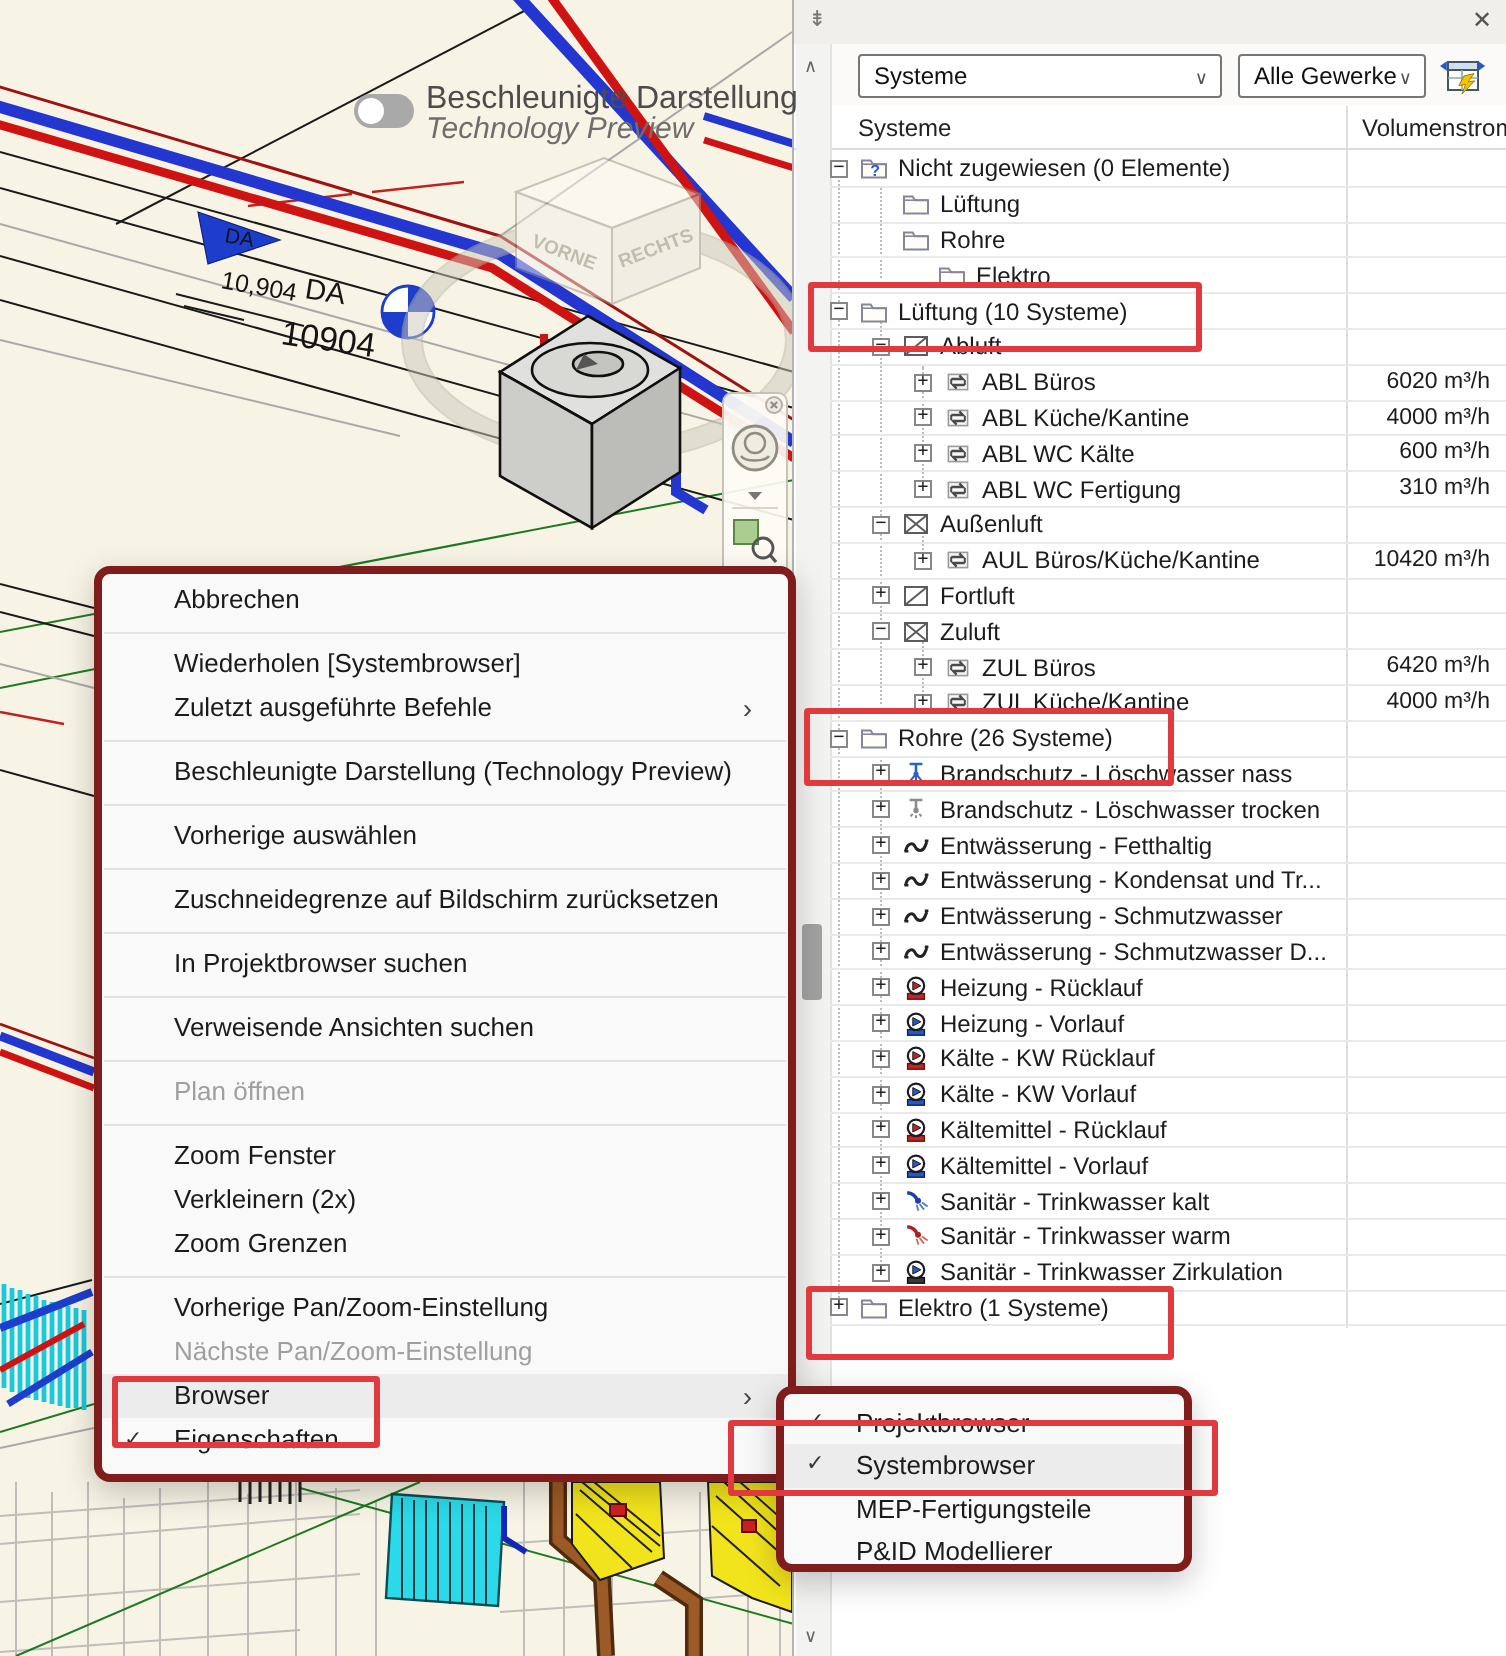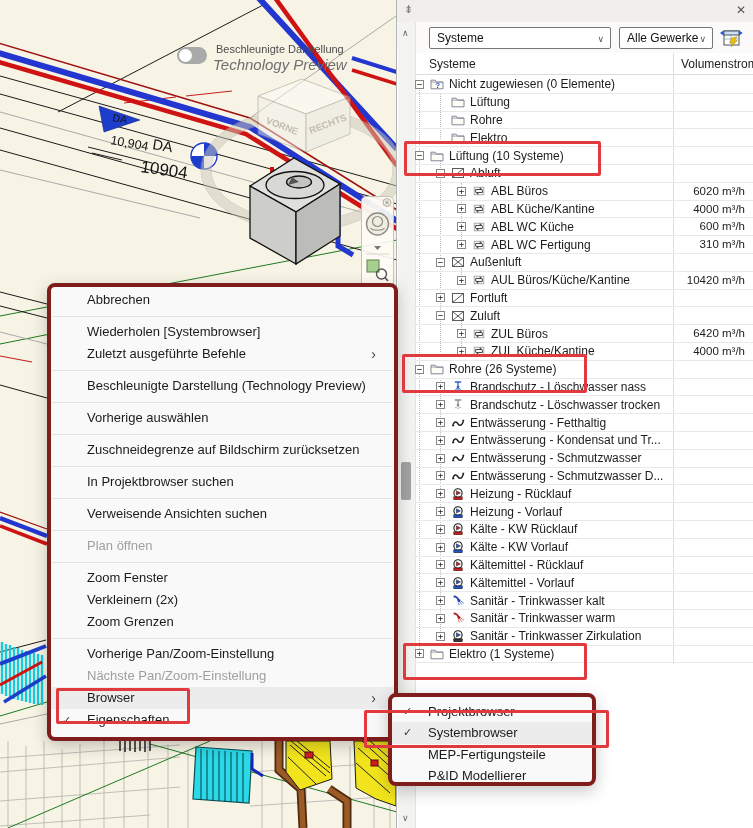--- a/index.html
+++ b/index.html
@@ -5,21 +5,21 @@
   html,body{margin:0;padding:0;background:#fff;}
   #stage{position:relative;width:753px;height:828px;overflow:hidden;
          font-family:"Liberation Sans",sans-serif;background:#fff;}
   
   #view3d{position:absolute;left:0;top:0;z-index:0;}
   
   .toggle{position:absolute;left:177px;top:47px;width:30px;height:17px;border-radius:9px;
           background:#a9a9a9;z-index:2;}
   .knob{position:absolute;left:2px;top:2px;width:13px;height:13px;border-radius:50%;background:#fff;}
   .toggle-labels{position:absolute;left:213px;top:42px;z-index:2;line-height:15px;}
-  .tl1{font-size:11px;color:#4c4c4c;text-align:center;}
+  .tl1{font-size:16px;color:#4c4c4c;}
   .tl2{font-size:15px;font-style:italic;color:#6e6e6e;}
   
   .navbar{position:absolute;left:361px;top:196px;width:33px;height:92px;
           background:rgba(253,251,245,.92);border:1px solid #c6c2b6;border-radius:5px;z-index:2;box-sizing:border-box;}
   
   .panel{position:absolute;left:396px;top:0;width:357px;height:828px;background:#fff;
          border-left:1px solid #b3b3b3;box-sizing:border-box;z-index:1;color:#1c1c1c;}
   .titlebar{position:absolute;left:0;top:0;right:0;height:22px;background:#f1efec;
             border-bottom:1px solid #d8d6d2;font-size:12px;color:#222;}
   .title{position:absolute;left:12px;top:4px;white-space:nowrap;margin-top:42px;}
@@ -309,21 +309,21 @@
         <div class="trow" style="padding-left: 21px;">
           <span class="exp-sp"></span>
           <span class="ticon">
             <svg viewBox="0 0 14 14">
               <path d="M1 3.2h4.3l1.2 1.9H13v6.7H1z" fill="#fffef6" stroke="#85859b"></path>
               <path d="M1 5.1h12" stroke="#85859b" stroke-width="0.8" fill="none"></path>
             </svg>
           </span>
           <span class="tlabel">Rohre</span>
         </div>
-        <div class="trow" style="padding-left: 21px;">
+        <div class="trow" style="padding-left: 39px;">
           <span class="exp-sp"></span>
           <span class="ticon">
             <svg viewBox="0 0 14 14">
               <path d="M1 3.2h4.3l1.2 1.9H13v6.7H1z" fill="#fffef6" stroke="#85859b"></path>
               <path d="M1 5.1h12" stroke="#85859b" stroke-width="0.8" fill="none"></path>
             </svg>
           </span>
           <span class="tlabel">Elektro</span>
         </div>
         <div class="trow" style="padding-left: 0px;">
@@ -372,21 +372,21 @@
         </div>
         <div class="trow" style="padding-left: 42px;">
           <span class="exp">+</span>
           <span class="ticon">
             <svg viewBox="0 0 14 14">
               <rect x="2.2" y="3.2" width="9.6" height="7.6" fill="#f7f7f7" stroke="#9a9a9a" stroke-width="0.8"></rect>
               <path d="M3.6 5.5h5.8l-1.7-1.8M10.4 8.5H4.6l1.7 1.8" fill="none" stroke="#4a4a4a" stroke-width="1.2"></path>
               <path d="M10.4 8.5V6M3.6 5.5V8" stroke="#4a4a4a" stroke-width="1" fill="none"></path>
             </svg>
           </span>
-          <span class="tlabel">ABL WC Küche</span>
+          <span class="tlabel">ABL WC Kälte</span>
           <span class="tval">600 m³/h</span>
         </div>
         <div class="trow" style="padding-left: 42px;">
           <span class="exp">+</span>
           <span class="ticon">
             <svg viewBox="0 0 14 14">
               <rect x="2.2" y="3.2" width="9.6" height="7.6" fill="#f7f7f7" stroke="#9a9a9a" stroke-width="0.8"></rect>
               <path d="M3.6 5.5h5.8l-1.7-1.8M10.4 8.5H4.6l1.7 1.8" fill="none" stroke="#4a4a4a" stroke-width="1.2"></path>
               <path d="M10.4 8.5V6M3.6 5.5V8" stroke="#4a4a4a" stroke-width="1" fill="none"></path>
             </svg>

